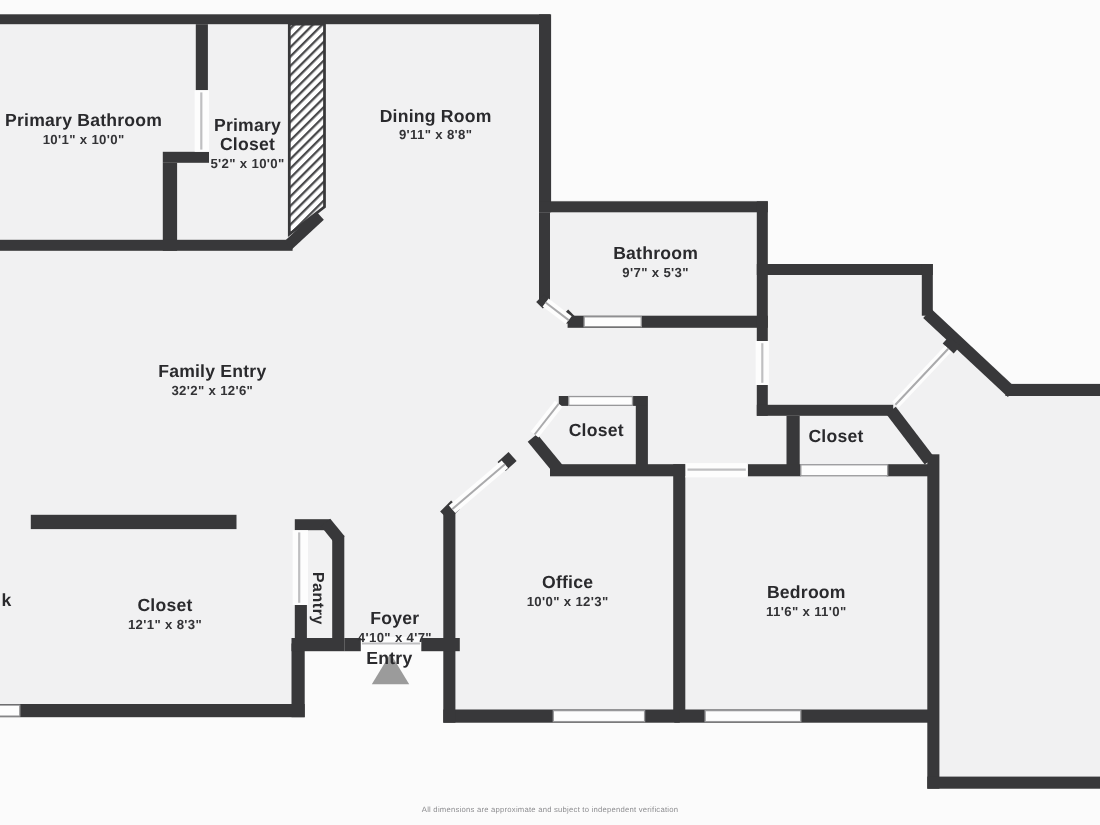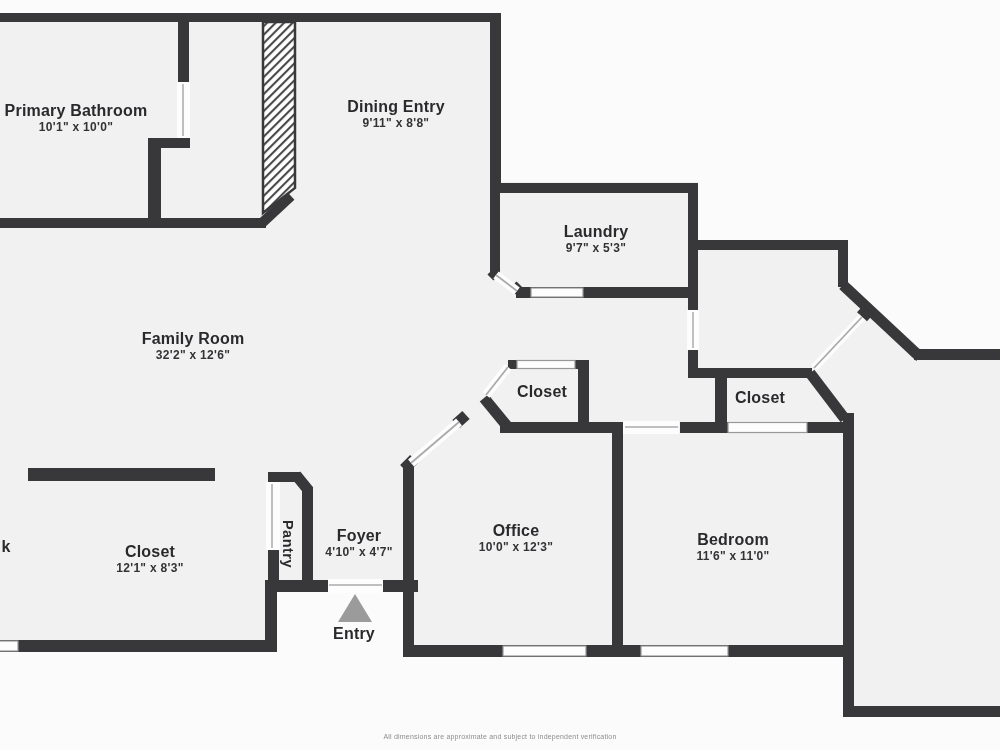--- a/index.html
+++ b/index.html
@@ -129,34 +129,38 @@
     <g>
       <polygon points="355,594 338,622 372,622" fill="#9b9b9b"></polygon>
     </g>
   </svg>
 
   <div class="room-label" style="left:76px;top:118px">
     <span class="room-name">Primary Bathroom</span>
     <span class="room-dims">10'1" x 10'0"</span>
   </div>
 
+  <div class="room-label wrap" style="left:225px;top:131px">
+    <span class="room-name">Primary Closet</span>
+    <span class="room-dims">5'2" x 10'0"</span>
+  </div>
 
   <div class="room-label" style="left:396px;top:114px">
-    <span class="room-name">Dining Entry</span>
+    <span class="room-name">Dining Room</span>
     <span class="room-dims">9'11" x 8'8"</span>
   </div>
 
   <div class="room-label" style="left:596px;top:239px">
-    <span class="room-name">Laundry</span>
+    <span class="room-name">Bathroom</span>
     <span class="room-dims">9'7" x 5'3"</span>
   </div>
 
 
   <div class="room-label" style="left:193px;top:346px">
-    <span class="room-name">Family Room</span>
+    <span class="room-name">Family Entry</span>
     <span class="room-dims">32'2" x 12'6"</span>
   </div>
 
   <div class="room-label" style="left:542px;top:392px">
     <span class="room-name small">Closet</span>
   </div>
 
   <div class="room-label" style="left:760px;top:398px">
     <span class="room-name small">Closet</span>
   </div>
@@ -169,30 +173,30 @@
   <div class="room-label" style="left:733px;top:547px">
     <span class="room-name">Bedroom</span>
     <span class="room-dims">11'6" x 11'0"</span>
   </div>
 
   <div class="room-label" style="left:150px;top:559px">
     <span class="room-name">Closet</span>
     <span class="room-dims">12'1" x 8'3"</span>
   </div>
 
-  <div class="room-label" style="left:359px;top:543px">
+  <div class="room-label" style="left:359px;top:571px">
     <span class="room-name">Foyer</span>
     <span class="room-dims">4'10" x 4'7"</span>
   </div>
 
   <div class="room-label vertical" style="left:288px;top:544px">
     <span class="room-name">Pantry</span>
   </div>
 
-  <div class="room-label" style="left:354px;top:634px">
+  <div class="room-label" style="left:354px;top:600px">
     <span class="room-name small">Entry</span>
   </div>
 
   <div class="room-label" style="left:6px;top:547px">
     <span class="room-name">k</span>
   </div>
 
   <div class="footer-note">All dimensions are approximate and subject to independent verification</div>
 </div>
 

